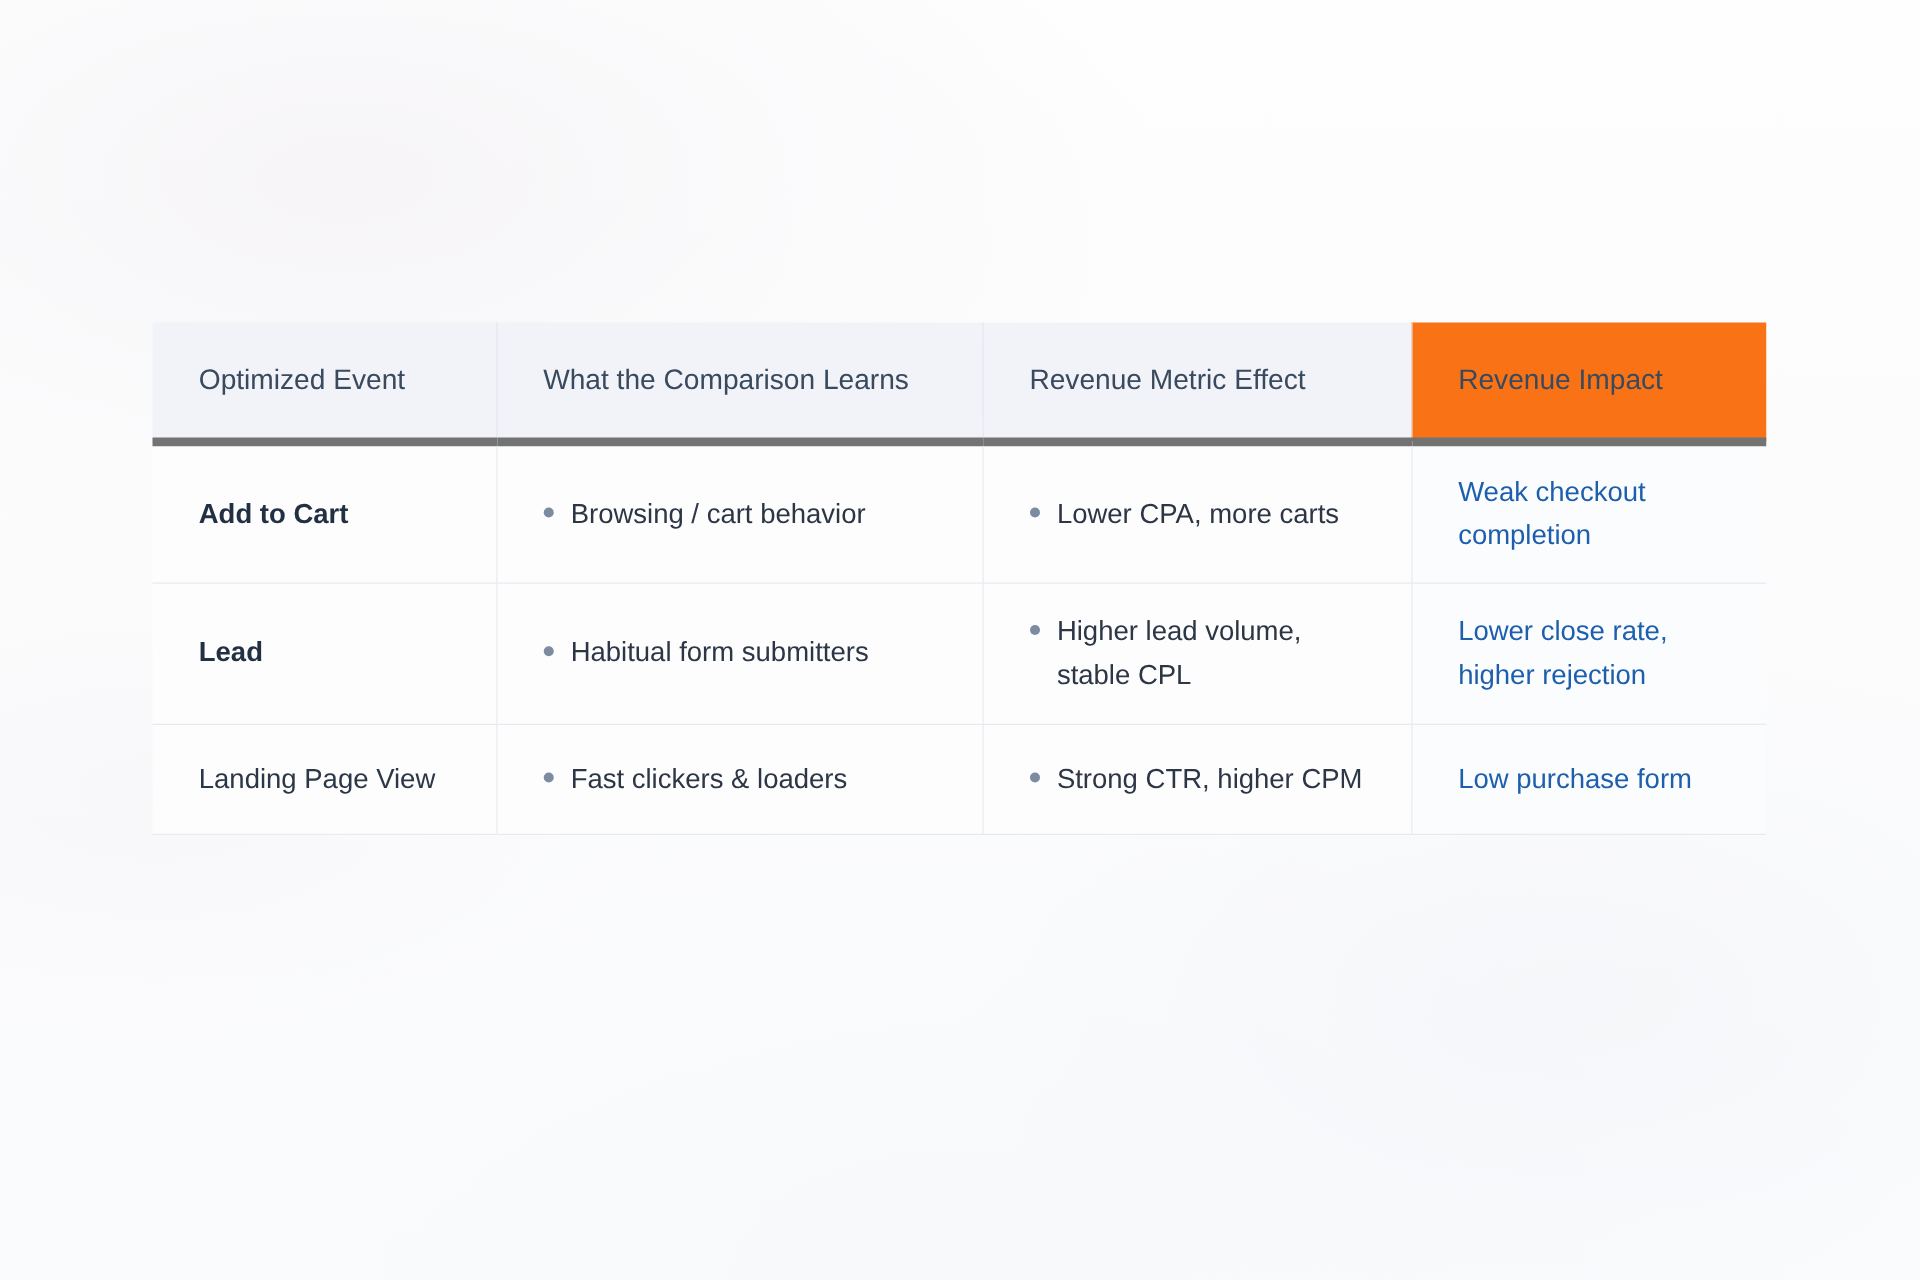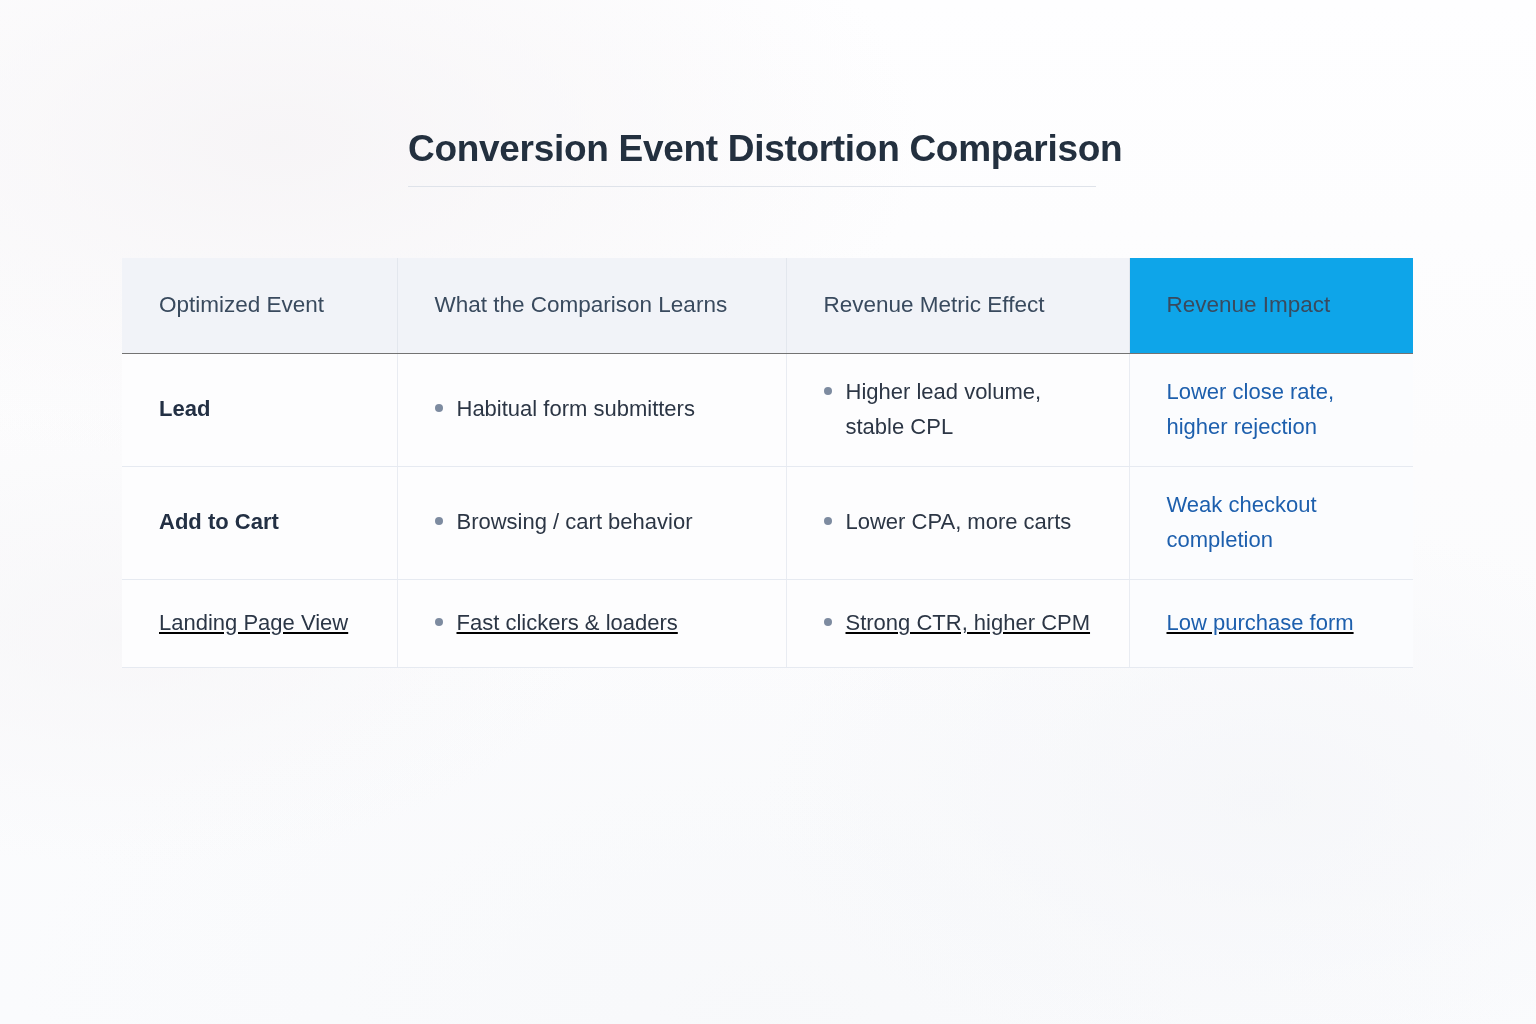--- a/index.html
+++ b/index.html
@@ -73,21 +73,21 @@
   #comparison-table thead th {
     background: #f1f3f8;
     height: 95px;
     text-align: left;
     vertical-align: middle;
     padding: 0 0 0 37px;
     font-size: 22.5px;
     font-weight: 400;
     color: #394a5e;
     border-right: 1px solid #e3e7ee;
-    border-bottom: 1px solid #737373;
+    border-bottom: 7px solid #737373;
     box-sizing: border-box;
     white-space: nowrap;
   }
   #comparison-table thead th:last-child {
     border-right: none;
   }
 
   #comparison-table tbody td {
     vertical-align: middle;
     padding: 18px 24px 18px 37px;
@@ -99,21 +99,21 @@
   #comparison-table tbody td:last-child {
     border-right: none;
   }
   #comparison-table tbody tr td.col-event {
     padding-left: 37px;
   }
   #comparison-table tbody tr td.col-impact {
     background: #fbfcfe;
   }
   #comparison-table thead th.col-impact {
-    background: #0ea5e9;
+    background: #f97316;
   }
 
   .event-name {
     font-size: 22px;
     color: #233044;
     font-weight: 700;
     line-height: 1.3;
   }
   .event-name.light {
     font-weight: 400;
@@ -142,53 +142,70 @@
 
   .impact-text {
     font-size: 22px;
     line-height: 1.55;
     color: #1d5fad;
     font-weight: 400;
   }
 
   
   #comparison-table tbody tr { height: 113px; }
-  #comparison-table tbody tr:last-child { height: 88px; text-decoration: underline; }
+  #comparison-table tbody tr:last-child { height: 88px; }
 </style>
 </head>
 <body>
 
 <div id="page">
 
   <div id="paper-texture"></div>
 
-  <div id="title-block">
-    <h1 id="page-title">Conversion Event Distortion Comparison</h1>
-    <div id="title-rule"></div>
-  </div>
 
   <table id="comparison-table">
     <colgroup>
       <col class="c1">
         <col class="c2">
         <col class="c3">
         <col class="c4">
     </colgroup>
     <thead>
       <tr>
         <th>Optimized Event</th>
         <th>What the Comparison Learns</th>
         <th>Revenue Metric Effect</th>
         <th class="col-impact">Revenue Impact</th>
       </tr>
     </thead>
     <tbody>
 
       <tr>
         <td class="col-event">
+          <div class="event-name">Add to Cart</div>
+        </td>
+        <td>
+          <div class="bullet-line">
+            <span class="bullet-dot"></span>
+            <span class="bullet-text">Browsing / cart behavior</span>
+          </div>
+        </td>
+        <td>
+          <div class="bullet-line">
+            <span class="bullet-dot"></span>
+            <span class="bullet-text">Lower CPA, more carts</span>
+          </div>
+        </td>
+        <td class="col-impact">
+          <div class="impact-text">Weak checkout completion</div>
+        </td>
+      </tr>
+
+      <tr>
+        <td class="col-event">
           <div class="event-name">Lead</div>
         </td>
         <td>
           <div class="bullet-line">
             <span class="bullet-dot"></span>
             <span class="bullet-text">Habitual form submitters</span>
           </div>
         </td>
         <td>
           <div class="bullet-line">
@@ -196,41 +213,20 @@
             <span class="bullet-text">Higher lead volume, stable CPL</span>
           </div>
         </td>
         <td class="col-impact">
           <div class="impact-text">Lower close rate, higher rejection</div>
         </td>
       </tr>
 
       <tr>
         <td class="col-event">
-          <div class="event-name">Add to Cart</div>
-        </td>
-        <td>
-          <div class="bullet-line">
-            <span class="bullet-dot"></span>
-            <span class="bullet-text">Browsing / cart behavior</span>
-          </div>
-        </td>
-        <td>
-          <div class="bullet-line">
-            <span class="bullet-dot"></span>
-            <span class="bullet-text">Lower CPA, more carts</span>
-          </div>
-        </td>
-        <td class="col-impact">
-          <div class="impact-text">Weak checkout completion</div>
-        </td>
-      </tr>
-
-      <tr>
-        <td class="col-event">
           <div class="event-name light">Landing Page View</div>
         </td>
         <td>
           <div class="bullet-line">
             <span class="bullet-dot"></span>
             <span class="bullet-text">Fast clickers &amp; loaders</span>
           </div>
         </td>
         <td>
           <div class="bullet-line">

